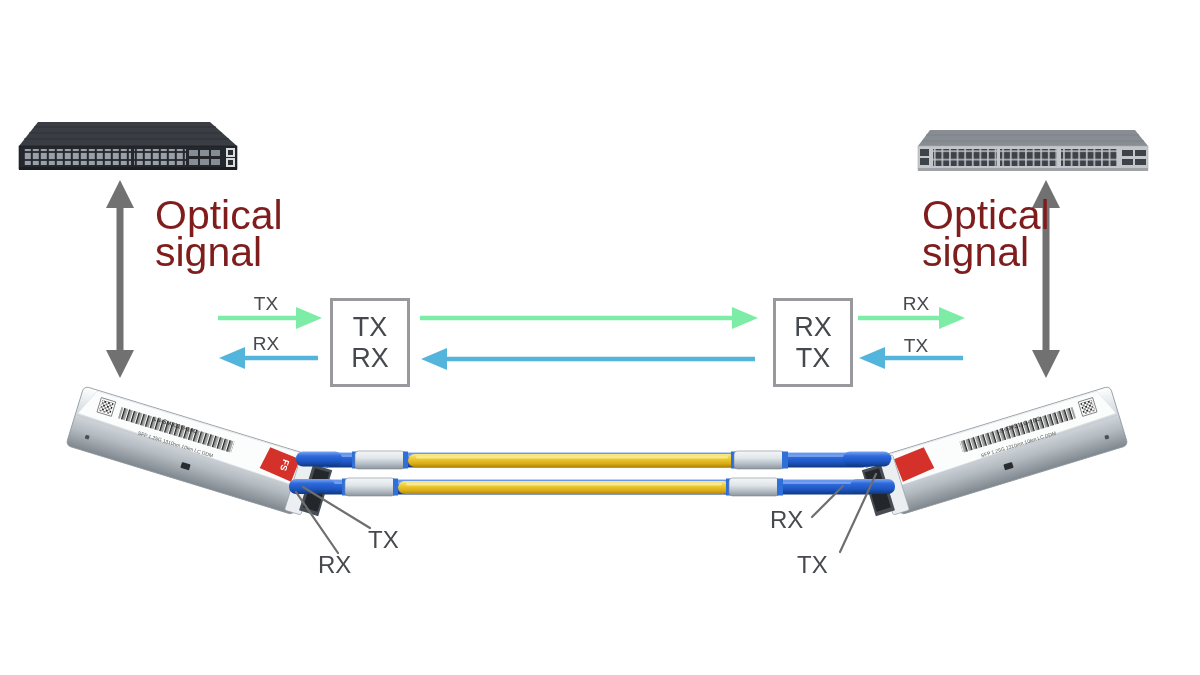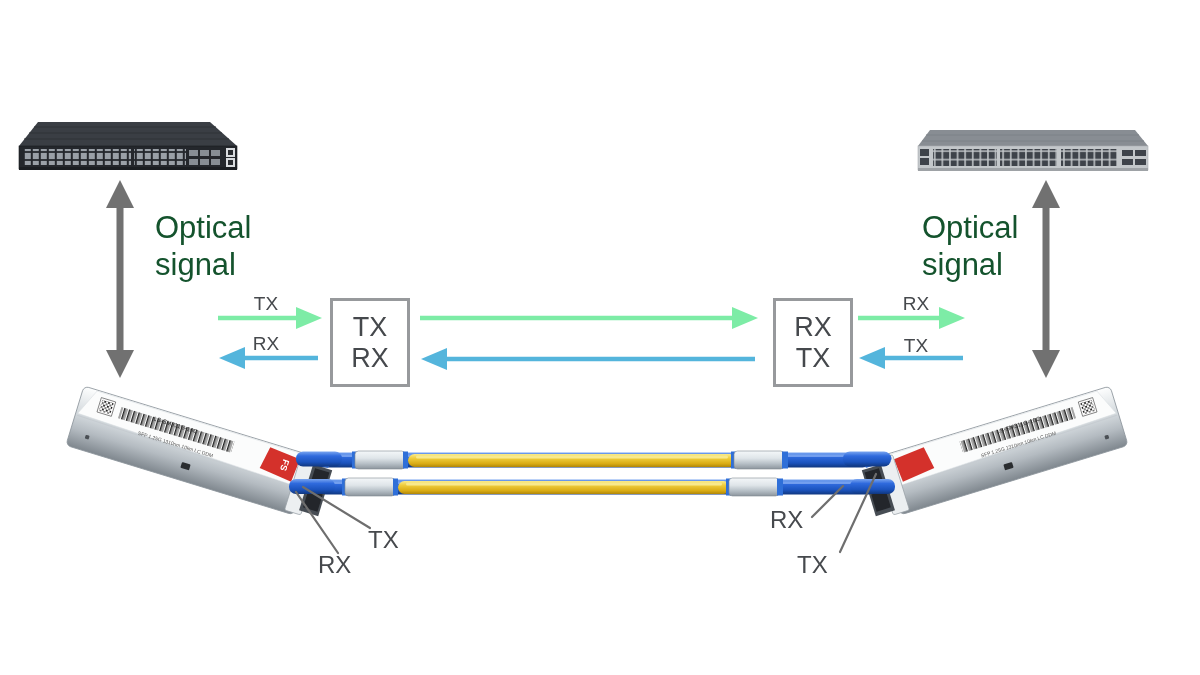--- a/index.html
+++ b/index.html
@@ -1,20 +1,20 @@
 <!DOCTYPE html>
 <html><head>
 <meta charset="utf-8">
 <style>
   html,body{margin:0;padding:0;background:#ffffff;}
   .canvas{position:relative;width:1200px;height:675px;background:#ffffff;overflow:hidden;
           font-family:"Liberation Sans",sans-serif;}
   svg{position:absolute;left:0;top:0;}
   .lbl{position:absolute;color:#43474b;white-space:nowrap;}
-  .optical{font-size:31px;line-height:37px;color:#14532d;margin-top:12px;}
+  .optical{font-size:41px;line-height:37px;color:#7f1d1d;}
   .portlbl{font-size:19px;width:34px;text-align:center;color:#46494d;}
   .calloutlbl{font-size:24px;color:#46494d;}
   .sigbox{position:absolute;box-sizing:border-box;width:80px;height:89px;border:3px solid #97999c;
           background:#ffffff;display:flex;flex-direction:column;align-items:center;justify-content:center;
           font-size:27px;line-height:31px;color:#45484c;}
 </style>
 </head>
 <body>
 
 <div class="canvas">

